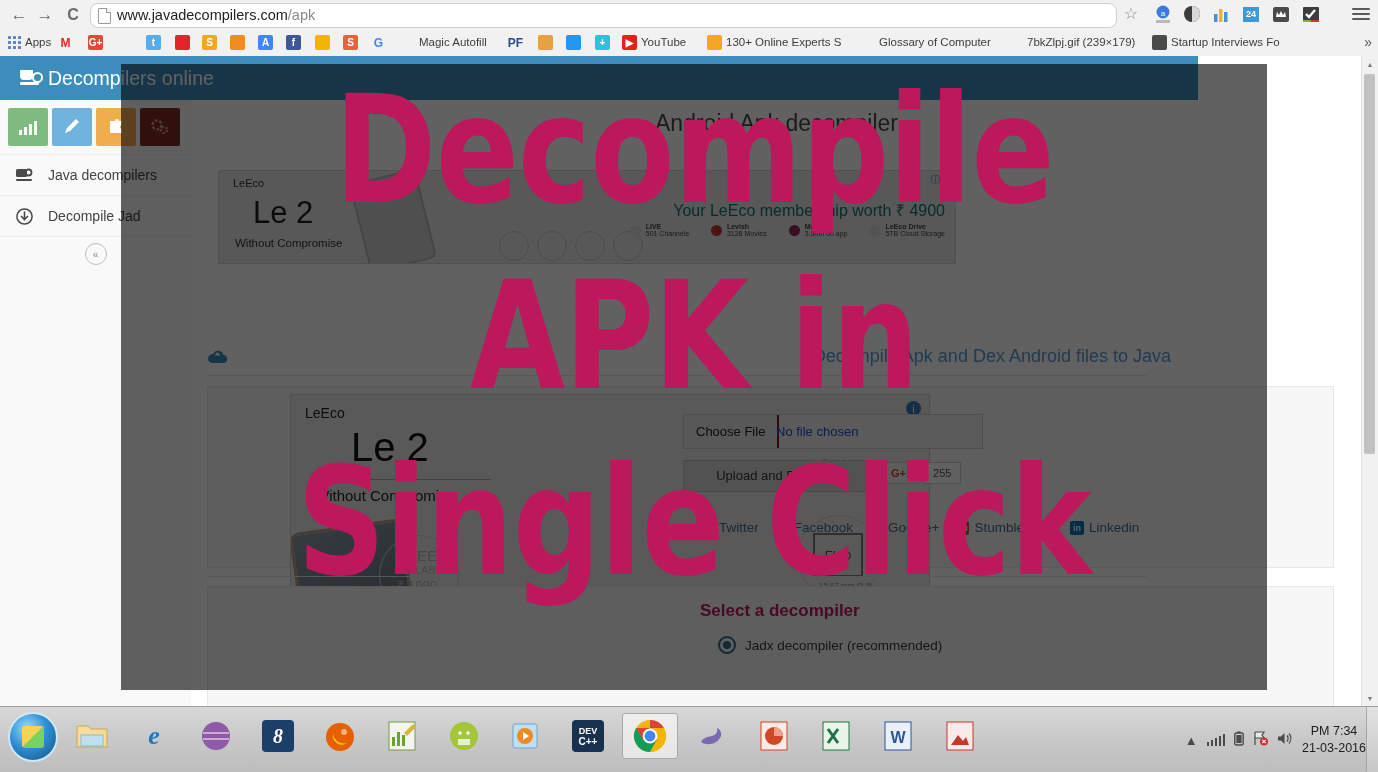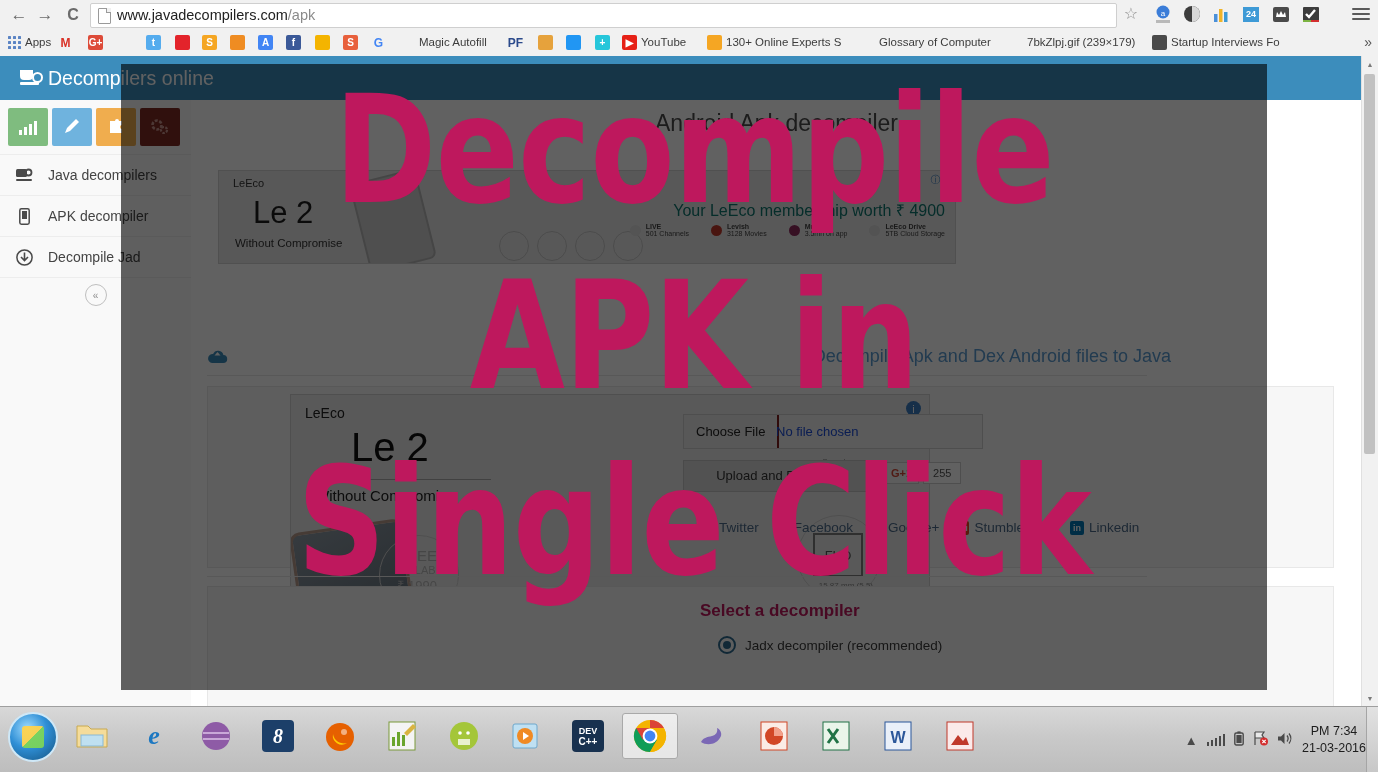--- a/index.html
+++ b/index.html
@@ -12,21 +12,21 @@
 
   
   .chrome{position:absolute;left:0;top:0;width:1378px;height:56px;background:#f1f1f1;}
   .navbar{position:absolute;left:0;top:0;width:1378px;height:29px;background:#f1f1f1;}
   .navbtn{position:absolute;top:4px;width:22px;height:22px;color:#6b6b6b;font-size:17px;
           line-height:22px;text-align:center;cursor:default;}
   .nav-back{left:8px;}
   .nav-fwd{left:34px;}
   .nav-reload{left:62px;font-size:16px;font-weight:bold;}
   .omnibox{position:absolute;left:90px;top:3px;width:1025px;height:23px;background:#fff;
-           border:1px solid #cfcfcf;border-radius:2px;}
+           border:1px solid #cfcfcf;border-radius:8px;}
   .omni-doc{position:absolute;left:7px;top:4px;width:11px;height:14px;background:#fff;
             border:1px solid #9a9a9a;border-radius:1px;}
   .omni-doc:after{content:"";position:absolute;right:-1px;top:-1px;width:4px;height:4px;
             background:#f1f1f1;border-left:1px solid #9a9a9a;border-bottom:1px solid #9a9a9a;}
   .omni-url{position:absolute;left:26px;top:2px;font-size:14.5px;color:#222;line-height:19px;
             white-space:nowrap;}
   .omni-url .dim{color:#8a8a8a;}
   .star{position:absolute;left:1121px;top:4px;width:20px;height:20px;font-size:16px;
         color:#8e8e8e;text-align:center;line-height:20px;}
   .ext{position:absolute;top:4px;width:22px;height:21px;}
@@ -41,21 +41,21 @@
   .bm .lbl{line-height:27px;}
   .appsgrid{width:13px;height:13px;display:grid;grid-template-columns:repeat(3,3px);
             grid-template-rows:repeat(3,3px);gap:2px;}
   .appsgrid span{background:#5b84c4;width:3px;height:3px;border-radius:0.5px;}
   .bmico{width:15px;height:15px;border-radius:2px;font-size:10px;font-weight:bold;color:#fff;
          display:flex;align-items:center;justify-content:center;line-height:1;}
   .overflow{position:absolute;right:6px;top:5px;font-size:14px;color:#555;}
 
   
   .page{position:absolute;left:0;top:56px;width:1362px;height:650px;background:#fff;overflow:hidden;}
-  .topbar{position:absolute;left:0;top:0;width:1362px;height:44px;background:#3c8dbc;}
+  .topbar{position:absolute;left:0;top:0;width:1198px;height:44px;background:#3c8dbc;}
   .brand{position:absolute;left:20px;top:0;height:44px;display:flex;align-items:center;gap:9px;
          color:#fff;font-size:19.5px;}
   .cupicon{width:19px;height:16px;position:relative;}
   .cupicon .body{position:absolute;left:0;top:0;width:13px;height:10px;background:#fff;
                  border-radius:0 0 4px 4px;}
   .cupicon .handle{position:absolute;left:12px;top:2px;width:7px;height:7px;
                  border:2px solid #fff;border-radius:50%;}
   .cupicon .base{position:absolute;left:0;top:12px;width:19px;height:2.5px;background:#fff;border-radius:1px;}
 
   .sidebar{position:absolute;left:0;top:44px;width:191px;height:606px;background:#f9f9f9;
@@ -386,29 +386,20 @@
               <svg width="17" height="14" viewBox="0 0 17 14">
                 <rect x="0" y="1" width="11" height="8" rx="1.5" fill="#4a4a4a"></rect>
                 <circle cx="12.5" cy="4.5" r="3" fill="none" stroke="#4a4a4a" stroke-width="1.8"></circle>
                 <rect x="0" y="11" width="16" height="2" rx="1" fill="#4a4a4a"></rect>
               </svg>
             </span>
             <span>Java decompilers</span>
           </div>
           <div class="sb-item">
             <span class="sb-ico">
-              <svg width="11" height="17" viewBox="0 0 11 17">
-                <rect x="0.8" y="0.8" width="9.4" height="15.4" rx="1.6" fill="none" stroke="#4a4a4a" stroke-width="1.5"></rect>
-                <rect x="3" y="3" width="5" height="8" fill="#4a4a4a"></rect>
-              </svg>
-            </span>
-            <span>APK decompiler</span>
-          </div>
-          <div class="sb-item">
-            <span class="sb-ico">
               <svg width="17" height="17" viewBox="0 0 17 17">
                 <circle cx="8.5" cy="8.5" r="7.6" fill="none" stroke="#4a4a4a" stroke-width="1.5"></circle>
                 <path d="M8.5 3.5v7M5 8l3.5 3.5L12 8" stroke="#4a4a4a" stroke-width="1.6" fill="none"></path>
               </svg>
             </span>
             <span>Decompile Jad</span>
           </div>
         </div>
       <div class="collapse">
         <span class="circ">«</span>

